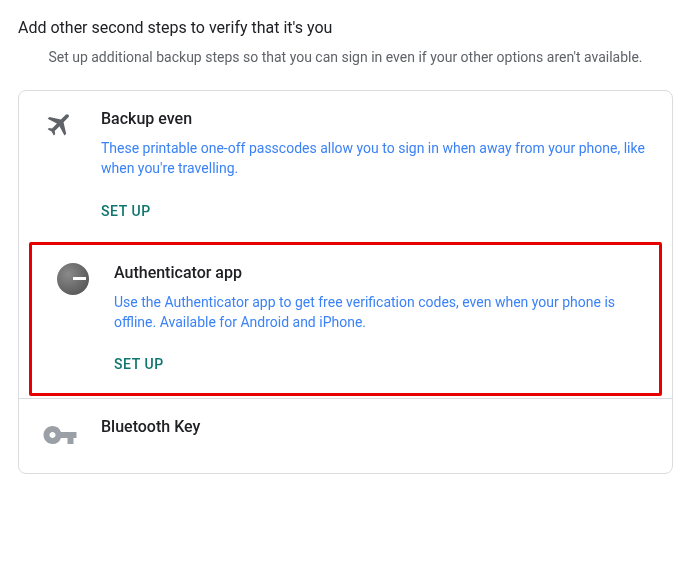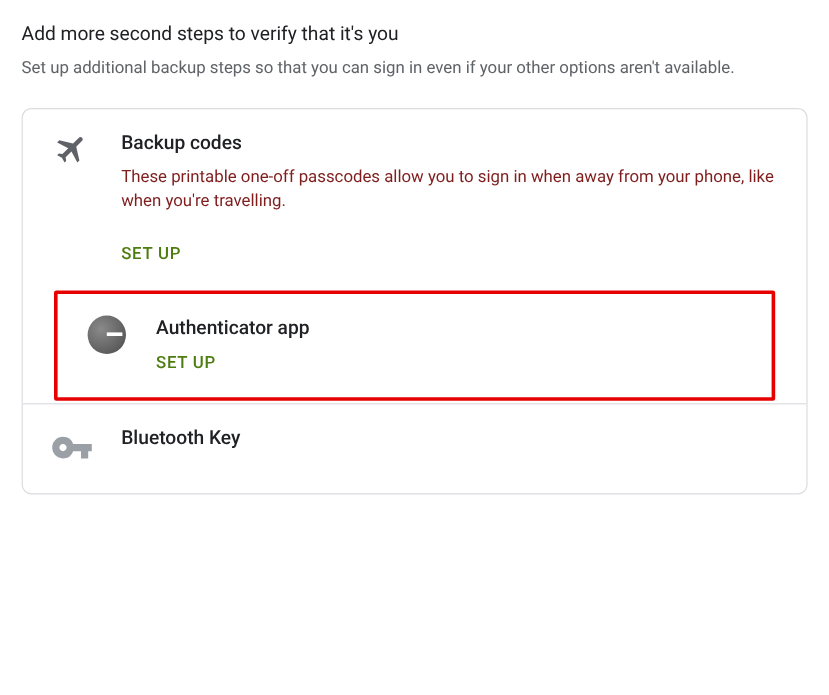--- a/index.html
+++ b/index.html
@@ -18,38 +18,39 @@
       color: #202124;
       font-weight: 400;
       margin-bottom: 10px;
     }
     .page-subtitle {
       font-size: 14px;
       color: #5f6368;
       font-weight: 400;
       margin-bottom: 22px;
       line-height: 1.5;
+      text-align: center;
     }
     .card {
       border: 1px solid #dadce0;
       border-radius: 8px;
       overflow: hidden;
     }
     .option {
       display: flex;
       padding: 18px 22px 20px 22px;
       border-top: 1px solid #dadce0;
     }
     .option:first-child {
       border-top: none;
     }
     .option.highlighted {
       border: 3px solid #e60000;
       border-radius: 2px;
-      margin: 2px 26px;
+      margin: 2px 10px;
     }
     .option-icon {
       width: 38px;
       flex: 0 0 38px;
       display: flex;
       align-items: flex-start;
       justify-content: center;
       padding-top: 0;
       margin-right: 22px;
     }
@@ -57,26 +58,26 @@
       flex: 1;
     }
     .option-title {
       font-size: 16px;
       color: #202124;
       font-weight: 500;
       margin-bottom: 10px;
     }
     .option-desc {
       font-size: 14px;
-      color: #7f1d1d;
+      color: #3b82f6;
       line-height: 1.45;
       margin-bottom: 22px;
     }
     .option-action {
-      color: #4d7c0f;
+      color: #0f766e;
       font-size: 14px;
       font-weight: 500;
       letter-spacing: 0.6px;
       cursor: pointer;
       text-transform: uppercase;
       display: inline-block;
     }
     .plane-icon svg { fill: #5f6368; }
     .key-icon svg { fill: #9aa0a6; }
     .auth-icon {
@@ -95,44 +96,45 @@
       right: 3px;
       top: 14px;
       width: 13px;
       height: 3px;
       background: #fff;
     }
   </style>
 </head>
 <body>
 
-<h2 class="page-title">Add more second steps to verify that it's you</h2>
+<h2 class="page-title">Add other second steps to verify that it's you</h2>
 <p class="page-subtitle">Set up additional backup steps so that you can sign in even if your other options aren't available.</p>
 
 <div class="card">
 
   <div class="option">
     <div class="option-icon plane-icon">
       <svg width="30" height="30" viewBox="0 0 24 24">
           <path d="M21 16v-2l-8-5V3.5c0-.83-.67-1.5-1.5-1.5S10 2.67 10 3.5V9l-8 5v2l8-2.5V19l-2 1.5V22l3.5-1 3.5 1v-1.5L13 19v-5.5l8 2.5z" transform="rotate(45 12 12)"></path>
         </svg>
     </div>
     <div class="option-content">
-      <div class="option-title">Backup codes</div>
+      <div class="option-title">Backup even</div>
       <div class="option-desc">These printable one-off passcodes allow you to sign in when away from your phone, like when you're travelling.</div>
       <a class="option-action">SET UP</a>
     </div>
   </div>
 
   <div class="option highlighted">
     <div class="option-icon">
       <div class="auth-icon"></div>
     </div>
     <div class="option-content">
       <div class="option-title">Authenticator app</div>
+      <div class="option-desc">Use the Authenticator app to get free verification codes, even when your phone is offline. Available for Android and iPhone.</div>
       <a class="option-action">SET UP</a>
     </div>
   </div>
 
   <div class="option">
     <div class="option-icon key-icon">
       <svg width="36" height="36" viewBox="0 0 24 24">
           <path d="M12.65 10A5.99 5.99 0 0 0 7 6c-3.31 0-6 2.69-6 6s2.69 6 6 6a5.99 5.99 0 0 0 5.65-4H17v4h4v-4h2v-4H12.65zM7 14c-1.1 0-2-.9-2-2s.9-2 2-2 2 .9 2 2-.9 2-2 2z"></path>
         </svg>
     </div>

